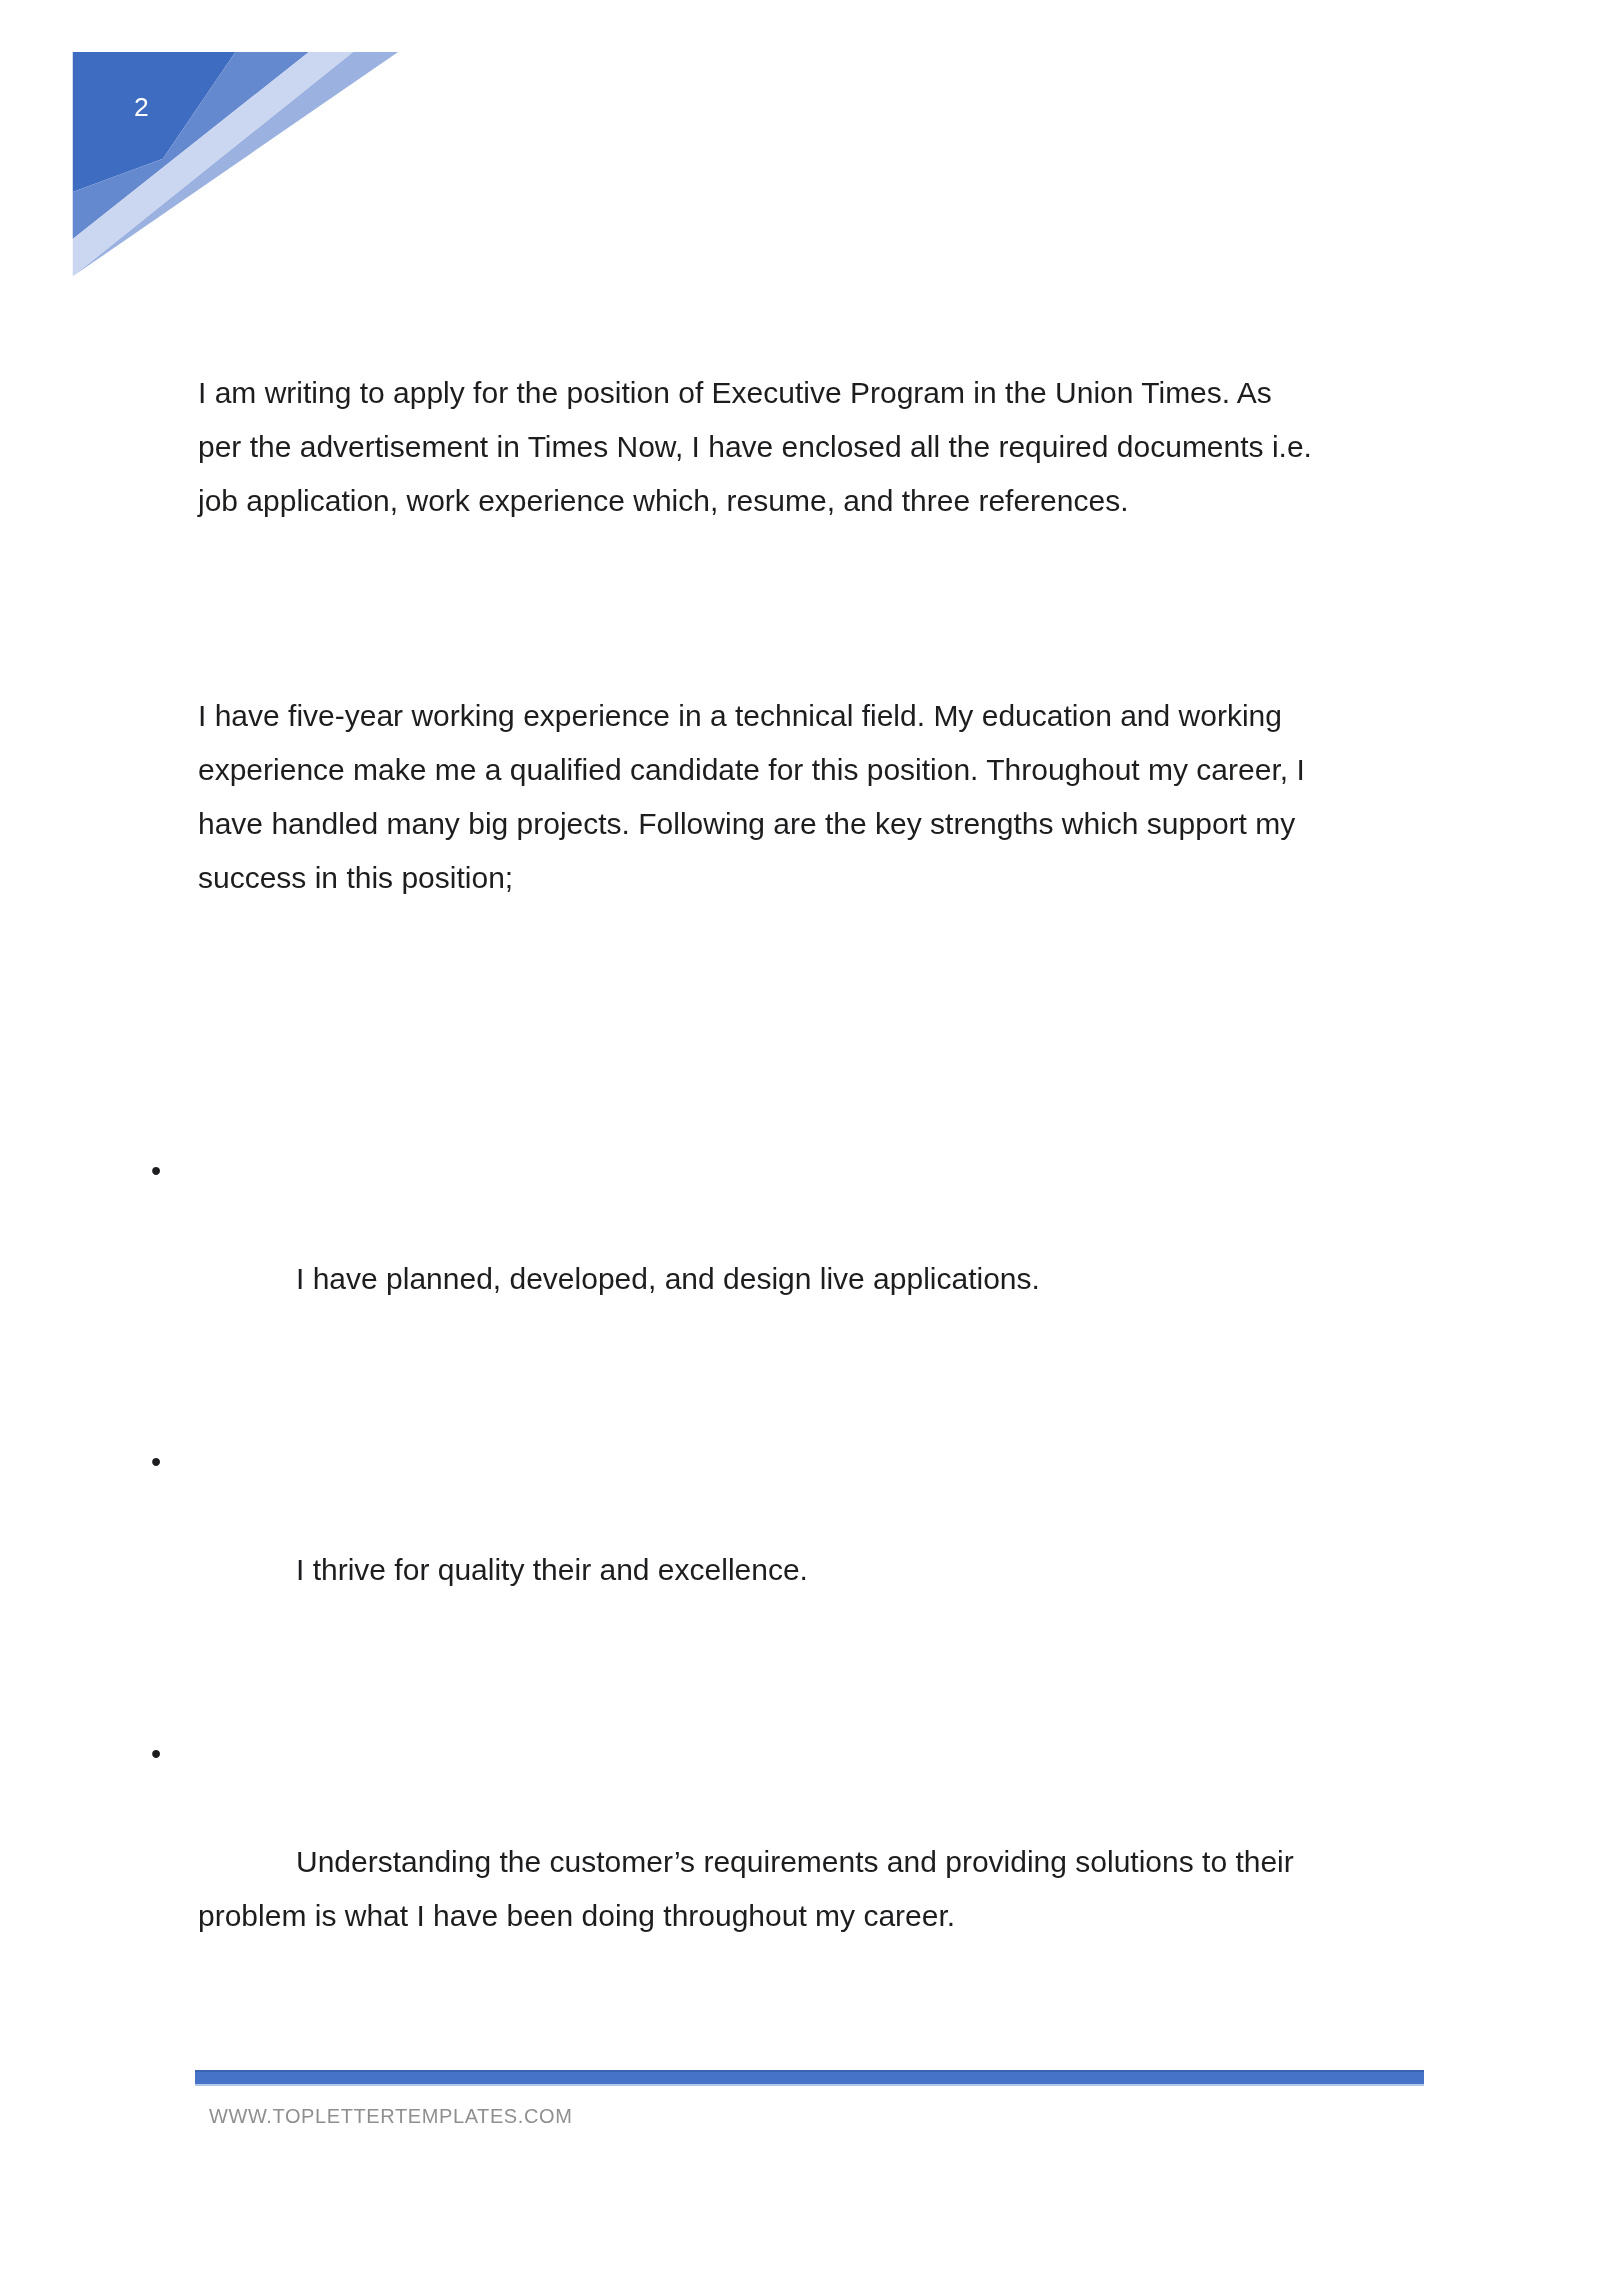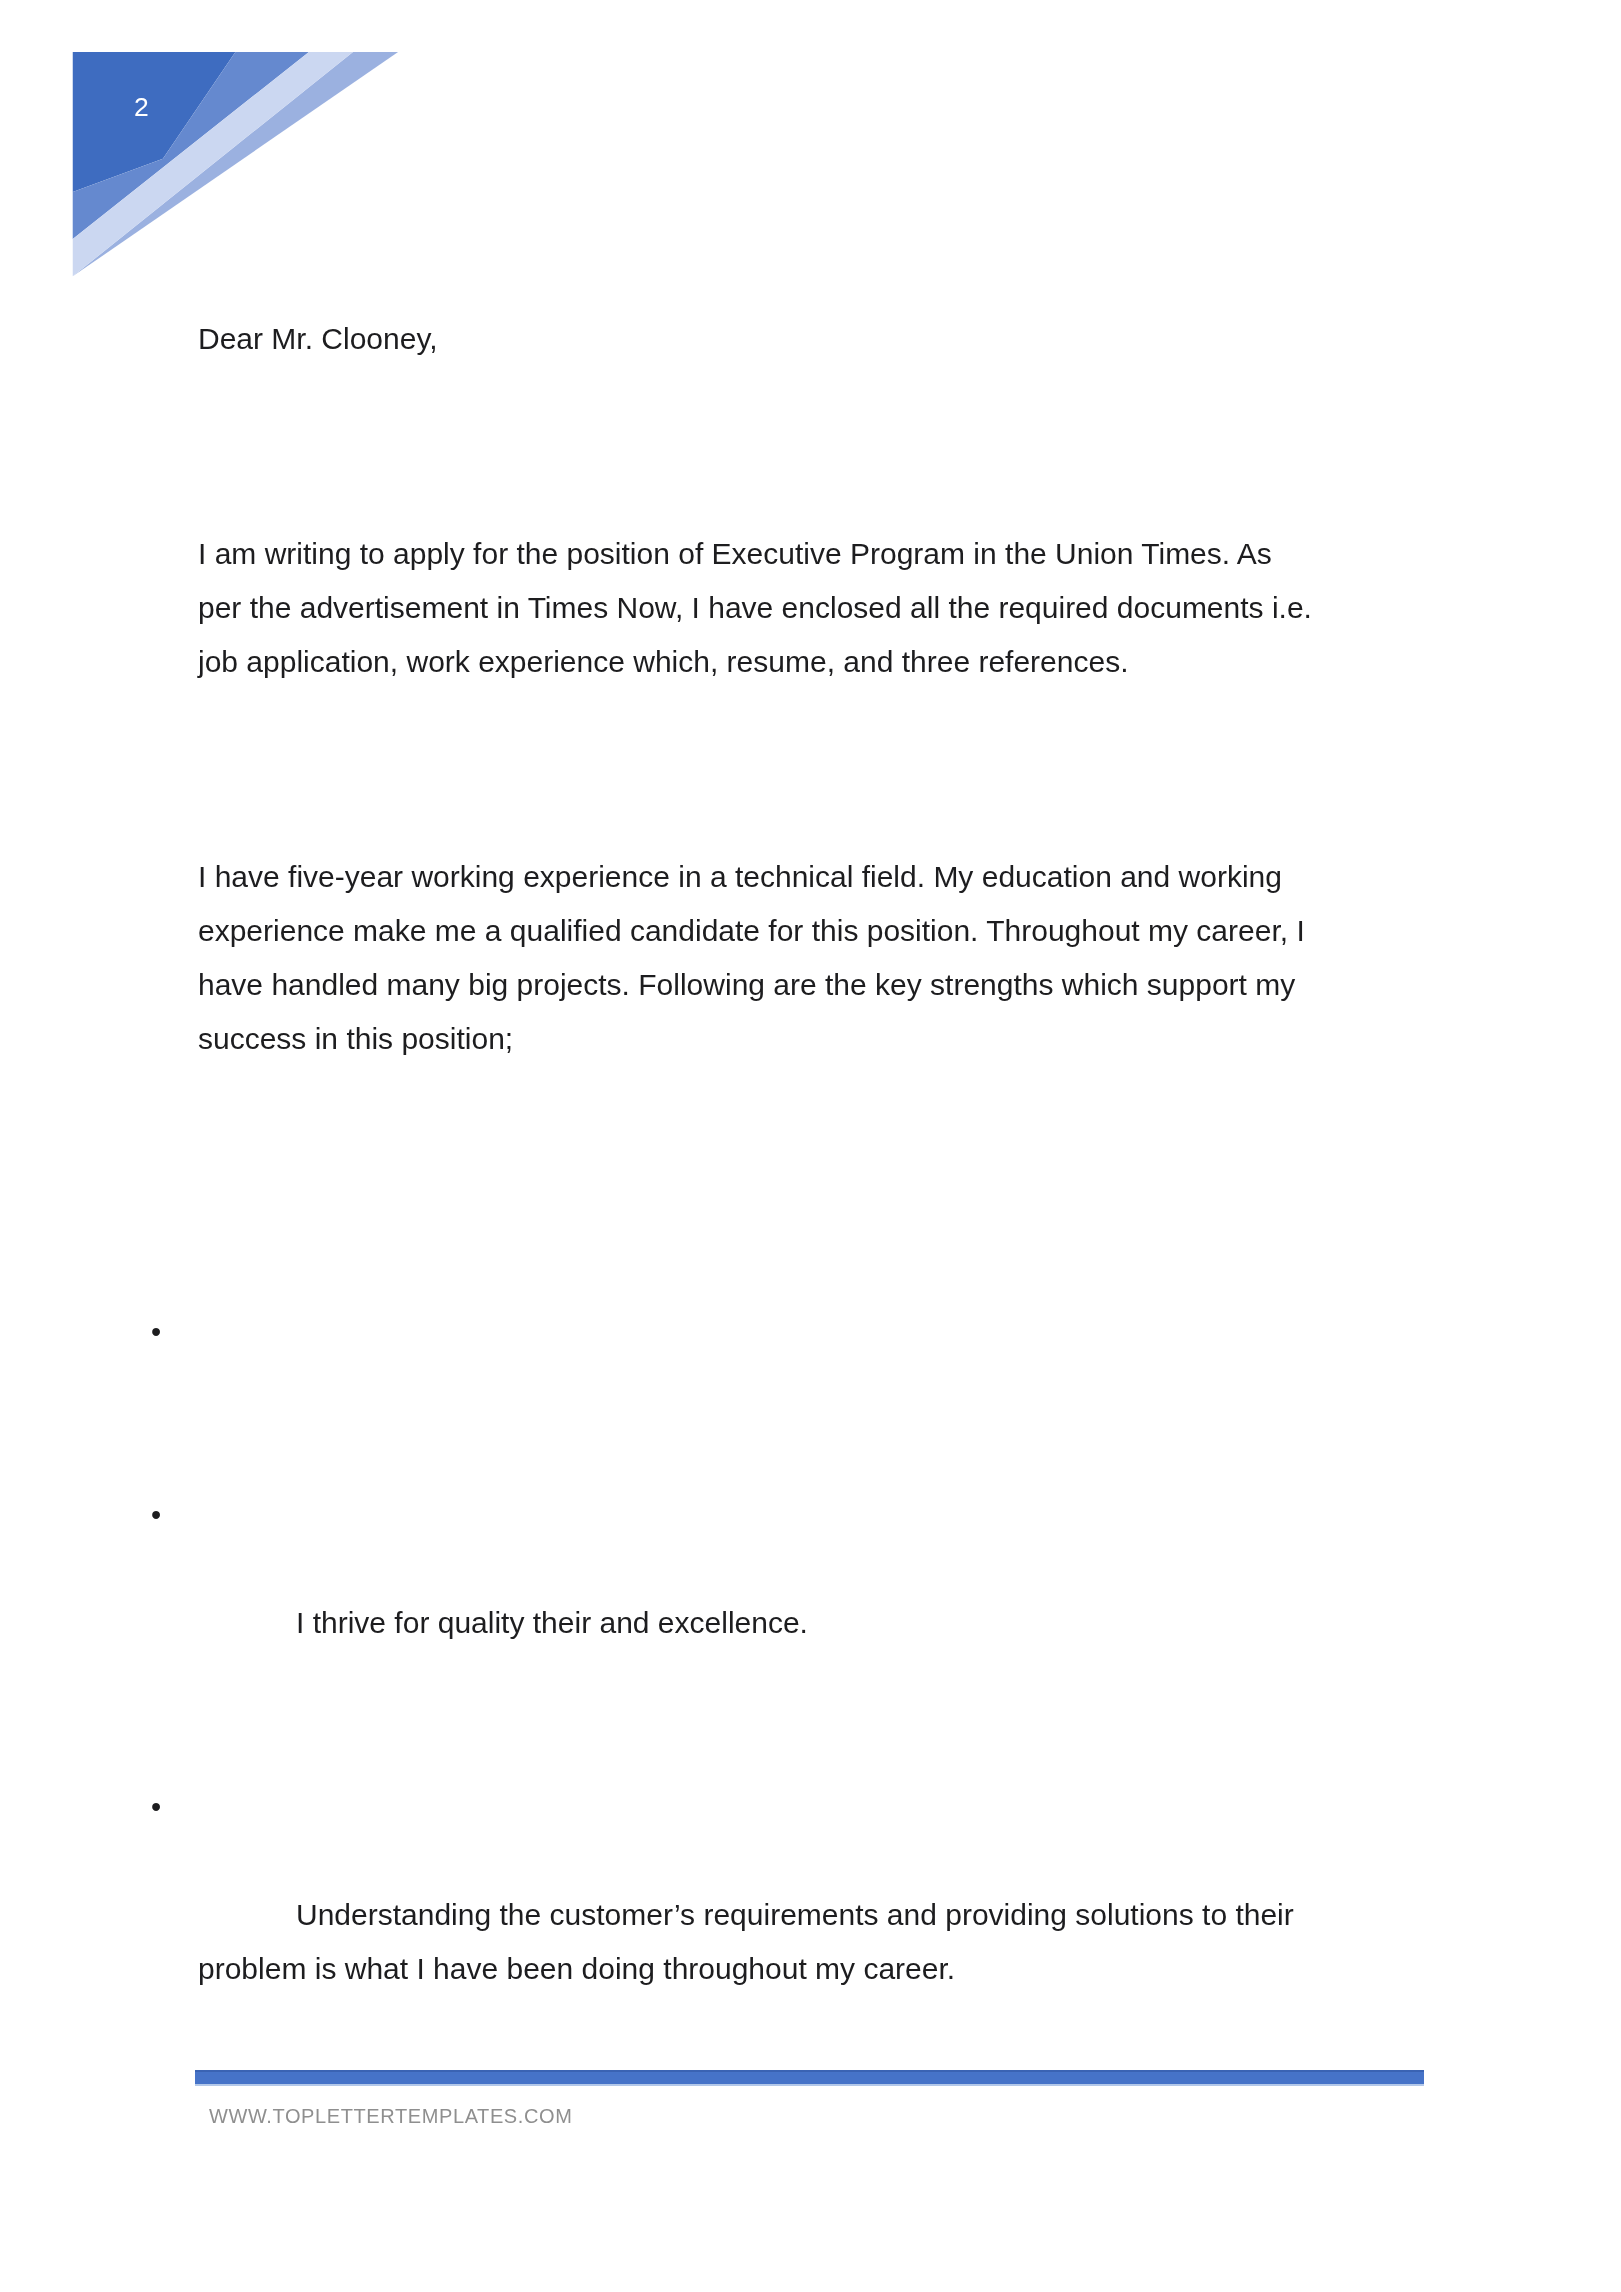--- a/index.html
+++ b/index.html
@@ -49,34 +49,34 @@
     <polygon points="74,53 240,53 166,162 74,196" fill="#3E6CC0"></polygon>
     <polygon points="240,53 315,53 74,244 74,196 166,162" fill="#6589CF"></polygon>
     <polygon points="360,53 406,53 74,282" opacity="0.92" fill="#93AADD"></polygon>
     <polygon points="315,53 360,53 74,282 74,244" opacity="0.96" fill="#C9D5F0"></polygon>
   </svg>
 
   <div class="page-number">2</div>
 
   <div class="content">
 
-    <p>Dear Mr. Clooney,</p>
 
     <p>I am writing to apply for the position of Executive Program in the Union Times. As
 per the advertisement in Times Now, I have enclosed all the required documents i.e.
 job application, work experience which, resume, and three references.</p>
 
     <p>I have five-year working experience in a technical field. My education and working
 experience make me a qualified candidate for this position. Throughout my career, I
 have handled many big projects. Following are the key strengths which support my
 success in this position;</p>
 
     <div class="bullets">
       <div class="bullet">
         <span class="dot">•</span>
+        <span class="txt">I have planned, developed, and design live applications.</span>
       </div>
       <div class="bullet">
         <span class="dot">•</span>
         <span class="txt">I thrive for quality their and excellence.</span>
       </div>
       <div class="bullet">
         <span class="dot">•</span>
         <span class="txt">Understanding the customer’s requirements and providing solutions to their
 problem is what I have been doing throughout my career.</span>
       </div>

